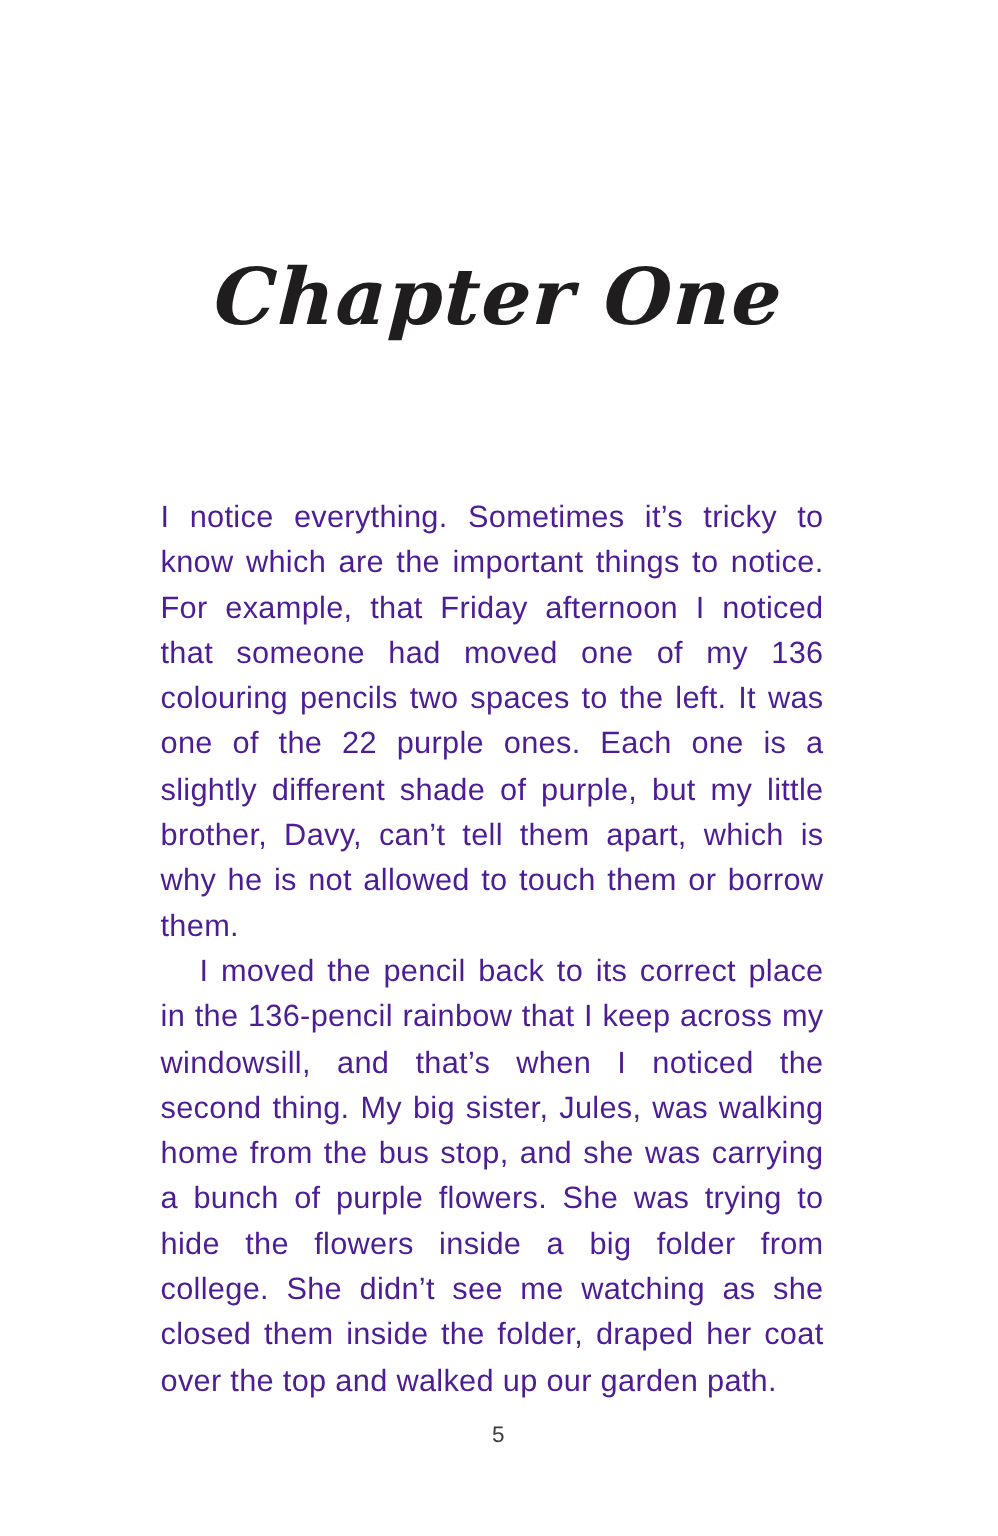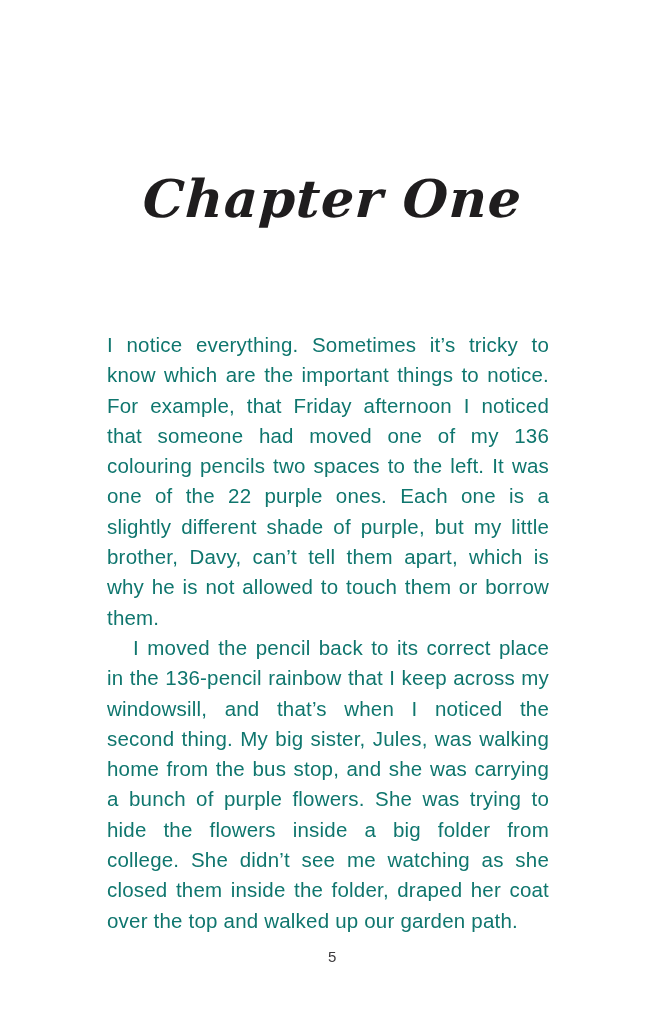--- a/index.html
+++ b/index.html
@@ -28,21 +28,21 @@
     font-size: 52px;
     letter-spacing: 1px;
     color: #1f1d1e;
     transform: skewX(-3deg);
   }
   .body-text {
     position: absolute;
     left: 107px;
     top: 330px;
     width: 442px;
-    color: #0f766e;
+    color: #4c1d95;
     font-size: 20.5px;
     line-height: 30.3px;
     font-weight: 300;
     letter-spacing: 0.2px;
     text-align: justify;
   }
   .body-text p {
     margin: 0;
   }
   .body-text p.indented {

